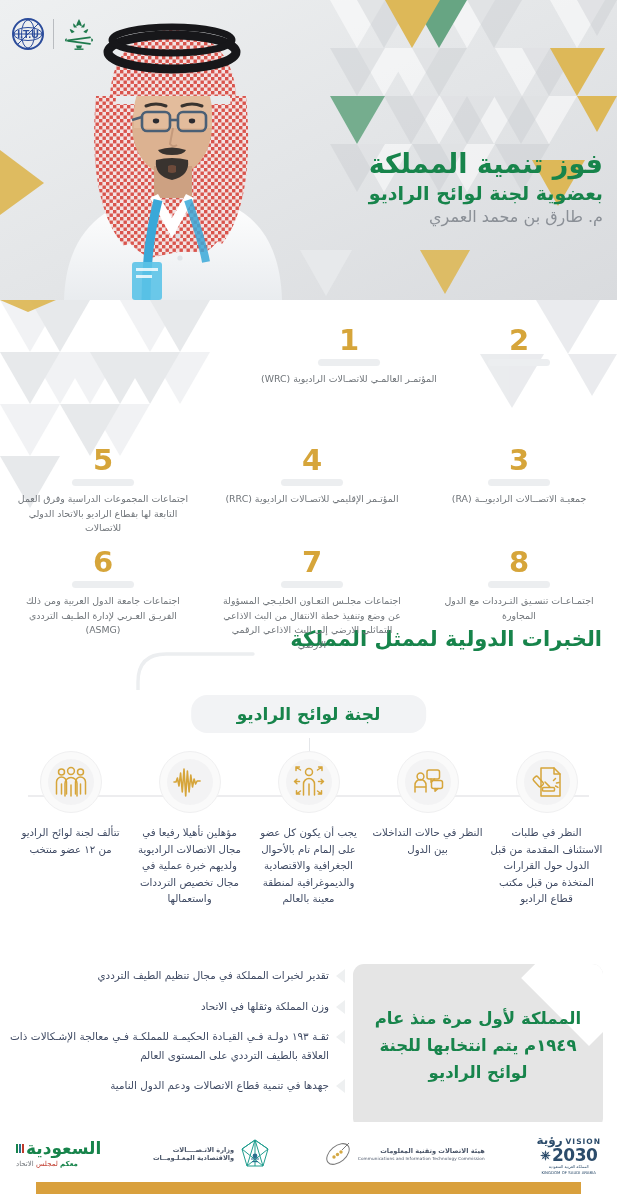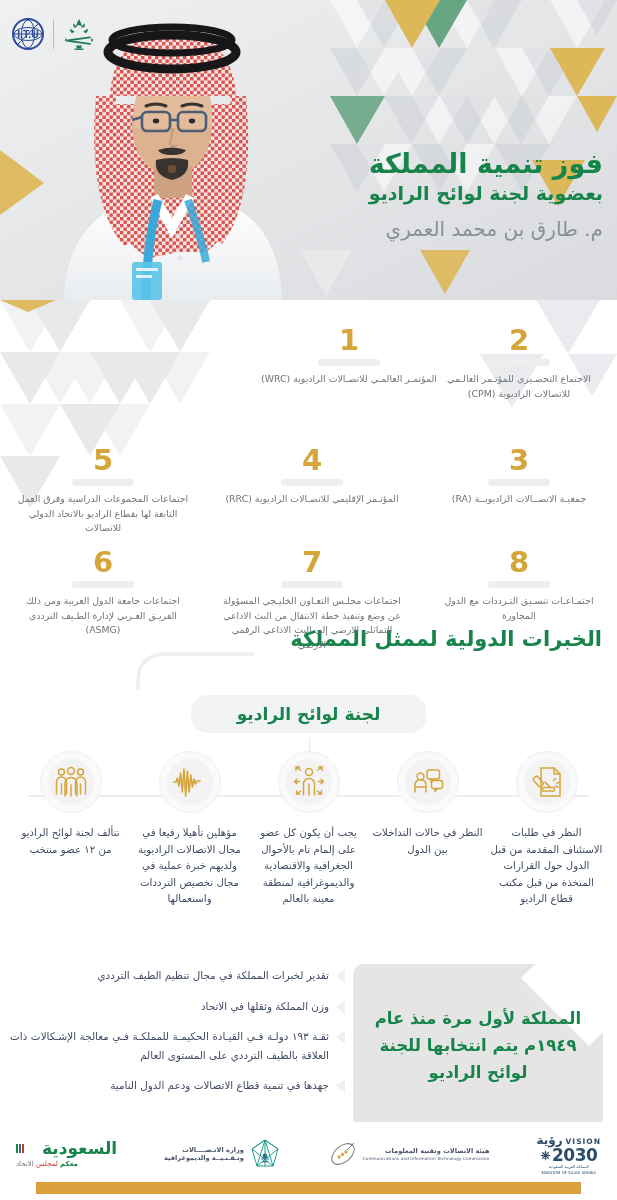--- a/index.html
+++ b/index.html
@@ -33,21 +33,21 @@
   }
   .hero-t1 {
     font-size:27px; font-weight:bold; color:#17844b;
     line-height:1.16; letter-spacing:-0.2px;
   }
   .hero-t2 {
     font-size:19px; font-weight:bold; color:#17844b;
     line-height:1.3; margin-top:2px;
   }
   .hero-t3 {
-    font-size:20px; color:#8a8f96; margin-top:10px;
+    font-size:16px; color:#8a8f96; margin-top:1px;
     letter-spacing:1.2px; line-height:1.3;
   }
 
   
   .sec-exp { position:relative; width:617px; height:390px; background:#fff; overflow:hidden; }
   .exp-bgpat { position:absolute; inset:0; }
   .exp-title {
     position:absolute; top:327px; right:0; width:617px;
     text-align:right; font-size:21px; font-weight:bold;
     color:#17844b; z-index:4; padding-right:15px;
@@ -349,22 +349,20 @@
 
     <div class="num-item" style="top:26px; right:178px;">
       <div class="num">1</div>
       <div class="pill"></div>
       <div class="cap">المؤتمـر العالمـي للاتصـالات الراديوية
 (WRC)</div>
     </div>
     <div class="num-item" style="top:26px; right:8px;">
       <div class="num">2</div>
       <div class="pill"></div>
-      <div class="cap">الاجتماع التحضـيري للمؤتـمر العالـمي
-للاتصالات الراديوية (CPM)</div>
     </div>
 
     <div class="num-item" style="top:146px; right:8px;">
       <div class="num">3</div>
       <div class="pill"></div>
       <div class="cap">جمعيـة الاتصــالات الراديويــة
 (RA)</div>
     </div>
     <div class="num-item" style="top:146px; right:215px;">
       <div class="num">4</div>
@@ -572,26 +570,26 @@
             <line x1="16" y1="2" x2="16" y2="28"></line>
           </g>
           <g fill="#2b6f8f">
             <circle cx="16" cy="18" r="2.4"></circle>
             <path d="M13 23 h6 v1.2 h-6z"></path>
             <path d="M12 21 l8 0" stroke="#2b6f8f" stroke-width="1"></path>
           </g>
         </svg>
         <div style="text-align:right;">
           <div class="f-lbl-ar">وزارة الاتـصــــالات</div>
-          <div class="f-lbl-ar">وتـقـنـيــة والديموغرافية</div>
+          <div class="f-lbl-ar">والاقتصادية المعـلـومــات</div>
         </div>
       </div>
 
       <div class="f-logo saud">
-        <div style="display:flex;align-items:center;gap:18px;">
+        <div style="display:flex;align-items:center;gap:2px;">
           <span class="s-big">السعودية</span>
           <span style="display:flex;gap:1px;align-items:flex-end;">
             <i style="display:block;width:2px;height:9px;background:#c0392b;"></i>
             <i style="display:block;width:2px;height:9px;background:#2b6f8f;"></i>
             <i style="display:block;width:2px;height:9px;background:#17844b;"></i>
           </span>
         </div>
         <div class="s-sub">
           <b>معكم</b>
           <i>لمجلس</i>

